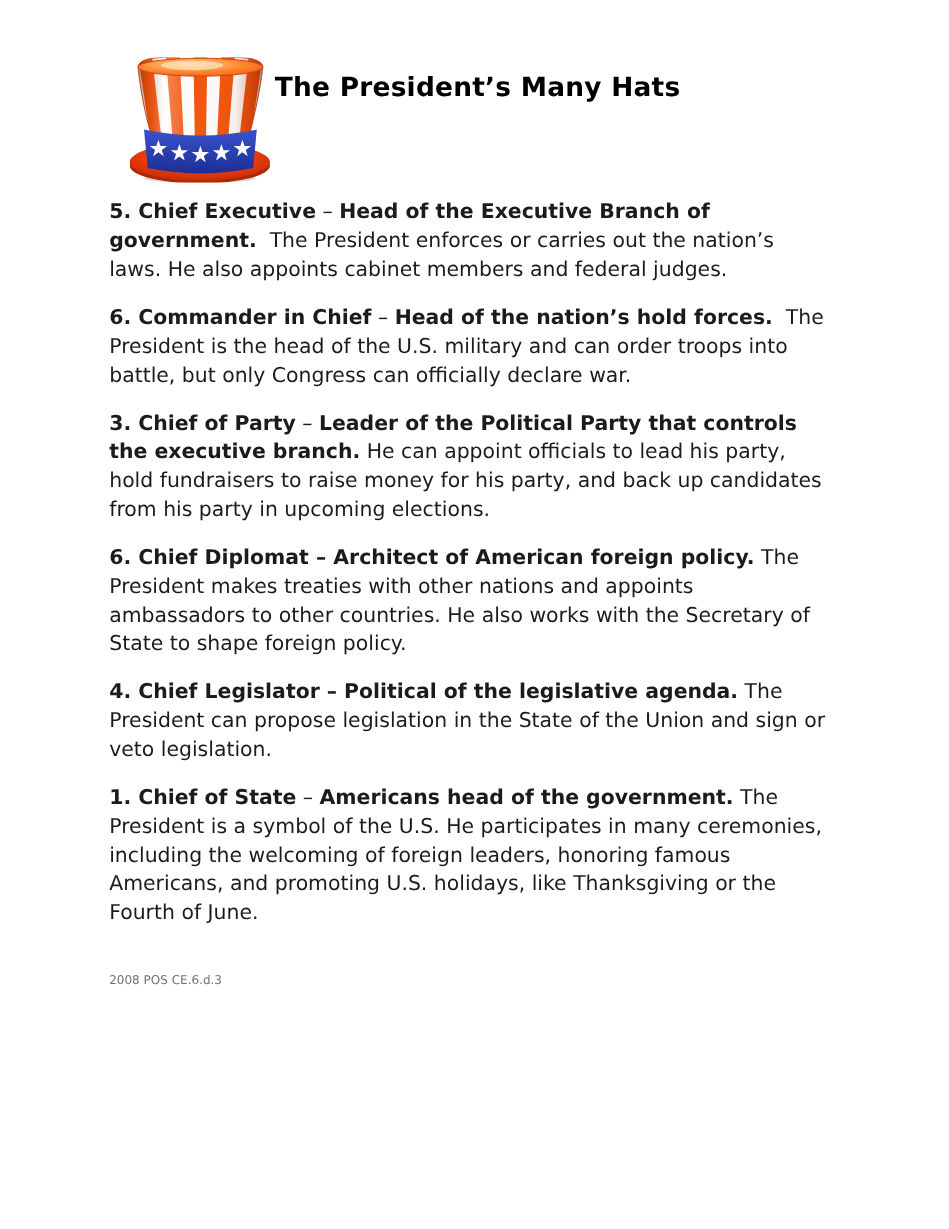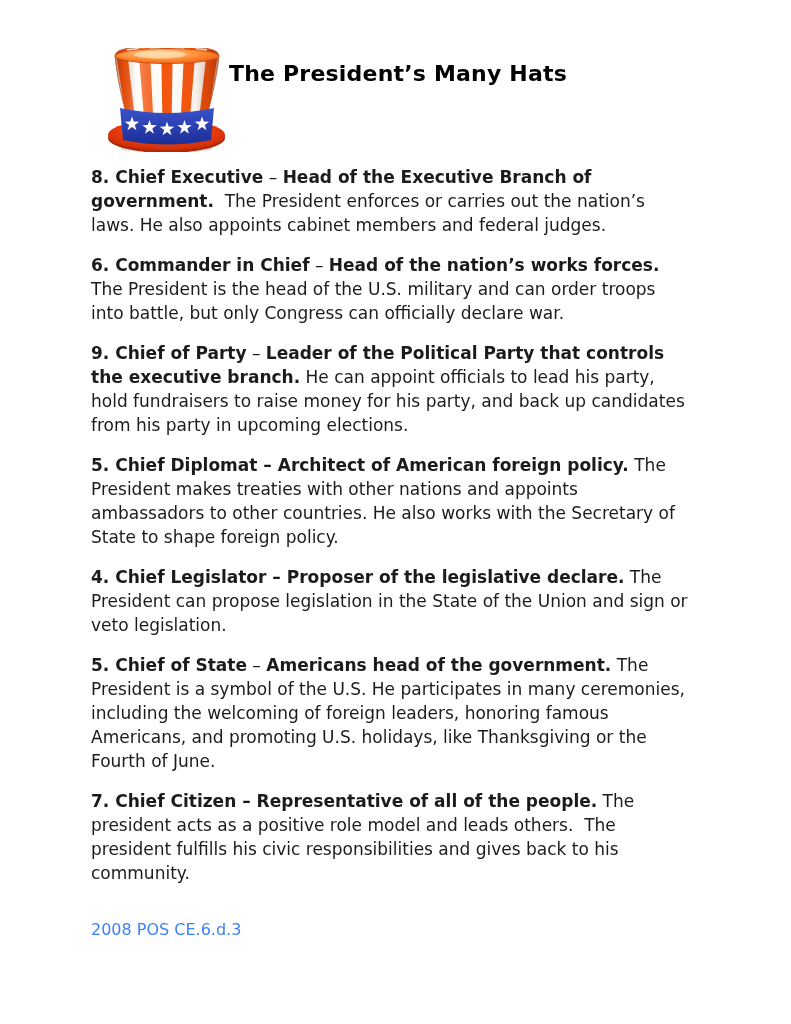--- a/index.html
+++ b/index.html
@@ -16,21 +16,21 @@
   .page{box-sizing:border-box;width:791px;height:1024px;padding:48px 90px 0 91px;}
   .header{position:relative;height:117px;}
   .hat{position:absolute;left:17px;top:0;width:118px;height:104px;}
   .title{
     position:absolute;left:138px;top:13px;margin:0;
     font-size:22px;font-weight:bold;color:var(--title);letter-spacing:.2px;white-space:nowrap;
   }
   .content{width:602px;font-size:17px;line-height:24px;}
   p.section{margin:0 0 16px 0;white-space:pre-wrap;}
   .b{font-weight:bold;}
-  .footer{font-size:16px;line-height:18px;margin-top:36px;color:#3b82f6;}
+  .footer{font-size:10px;line-height:18px;margin-top:36px;color:#737373;}
 </style>
 </head>
 <body>
 
 <div class="page">
 
   <div class="header">
     <svg class="hat" viewBox="0 0 118 104" aria-hidden="true">
       <defs>
         <linearGradient id="gBand" x1="0" y1="0" x2="0" y2="1">
@@ -90,24 +90,23 @@
         <use href="#st" transform="translate(76.5,79.5) scale(0.95)"></use>
         <use href="#st" transform="translate(94,76) scale(0.95)"></use>
       </g>
     </svg>
 
     <h1 class="title">The President’s Many Hats</h1>
   </div>
 
   <div class="content">
 
-  <p class="section"><span class="b">8. Chief Executive</span><span> – </span><span class="b">Head of the Executive Branch of government.</span><span>  The President enforces or carries out the nation’s laws. He also appoints cabinet members and federal judges.</span></p>
-      <p class="section"><span class="b">6. Commander in Chief</span><span> – </span><span class="b">Head of the nation’s works forces.</span><span>  The President is the head of the U.S. military and can order troops into battle, but only Congress can officially declare war.</span></p>
-      <p class="section"><span class="b">9. Chief of Party</span><span> – </span><span class="b">Leader of the Political Party that controls the executive branch.</span><span> He can appoint officials to lead his party, hold fundraisers to raise money for his party, and back up candidates from his party in upcoming elections.</span></p>
-      <p class="section"><span class="b">5. Chief Diplomat</span><span class="b"> – </span><span class="b">Architect of American foreign policy.</span><span> The President makes treaties with other nations and appoints ambassadors to other countries. He also works with the Secretary of State to shape foreign policy.</span></p>
-      <p class="section"><span class="b">4. Chief Legislator</span><span class="b"> – </span><span class="b">Proposer of the legislative declare.</span><span> The President can propose legislation in the State of the Union and sign or veto legislation.</span></p>
-      <p class="section"><span class="b">5. Chief of State</span><span> – </span><span class="b">Americans head of the government.</span><span> The President is a symbol of the U.S. He participates in many ceremonies, including the welcoming of foreign leaders, honoring famous Americans, and promoting U.S. holidays, like Thanksgiving or the Fourth of June.</span></p>
-      <p class="section"><span class="b">7. Chief Citizen</span><span class="b"> – </span><span class="b">Representative of all of the people.</span><span> The president acts as a positive role model and leads others.  The president fulfills his civic responsibilities and gives back to his community.</span></p>
+  <p class="section"><span class="b">5. Chief Executive</span><span> – </span><span class="b">Head of the Executive Branch of government.</span><span>  The President enforces or carries out the nation’s laws. He also appoints cabinet members and federal judges.</span></p>
+      <p class="section"><span class="b">6. Commander in Chief</span><span> – </span><span class="b">Head of the nation’s hold forces.</span><span>  The President is the head of the U.S. military and can order troops into battle, but only Congress can officially declare war.</span></p>
+      <p class="section"><span class="b">3. Chief of Party</span><span> – </span><span class="b">Leader of the Political Party that controls the executive branch.</span><span> He can appoint officials to lead his party, hold fundraisers to raise money for his party, and back up candidates from his party in upcoming elections.</span></p>
+      <p class="section"><span class="b">6. Chief Diplomat</span><span class="b"> – </span><span class="b">Architect of American foreign policy.</span><span> The President makes treaties with other nations and appoints ambassadors to other countries. He also works with the Secretary of State to shape foreign policy.</span></p>
+      <p class="section"><span class="b">4. Chief Legislator</span><span class="b"> – </span><span class="b">Political of the legislative agenda.</span><span> The President can propose legislation in the State of the Union and sign or veto legislation.</span></p>
+      <p class="section"><span class="b">1. Chief of State</span><span> – </span><span class="b">Americans head of the government.</span><span> The President is a symbol of the U.S. He participates in many ceremonies, including the welcoming of foreign leaders, honoring famous Americans, and promoting U.S. holidays, like Thanksgiving or the Fourth of June.</span></p>
     </div>
 
   <div class="footer">2008 POS CE.6.d.3</div>
 
 </div>
 
 </body></html>

